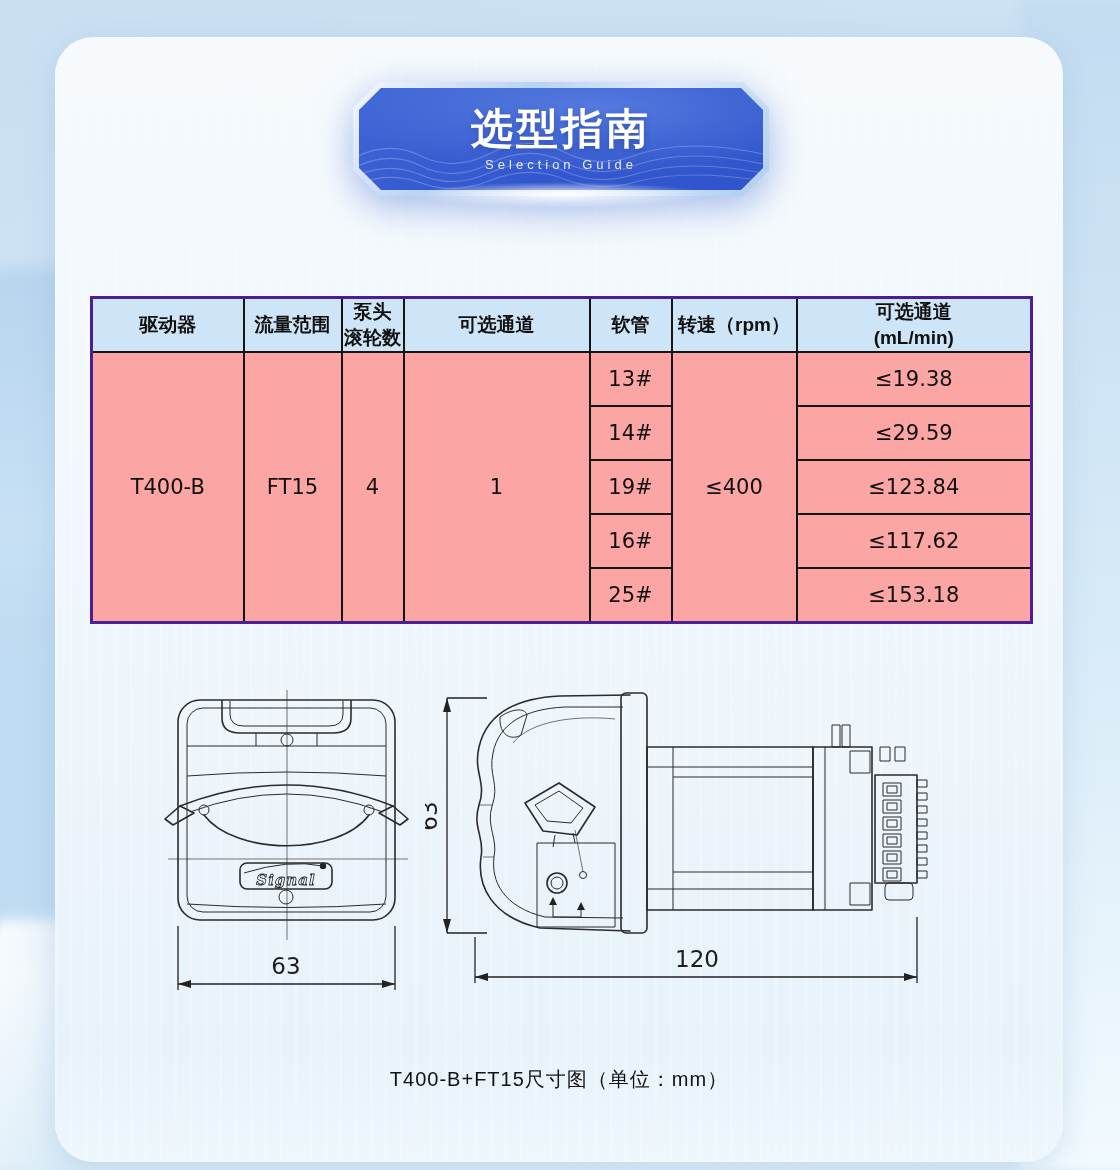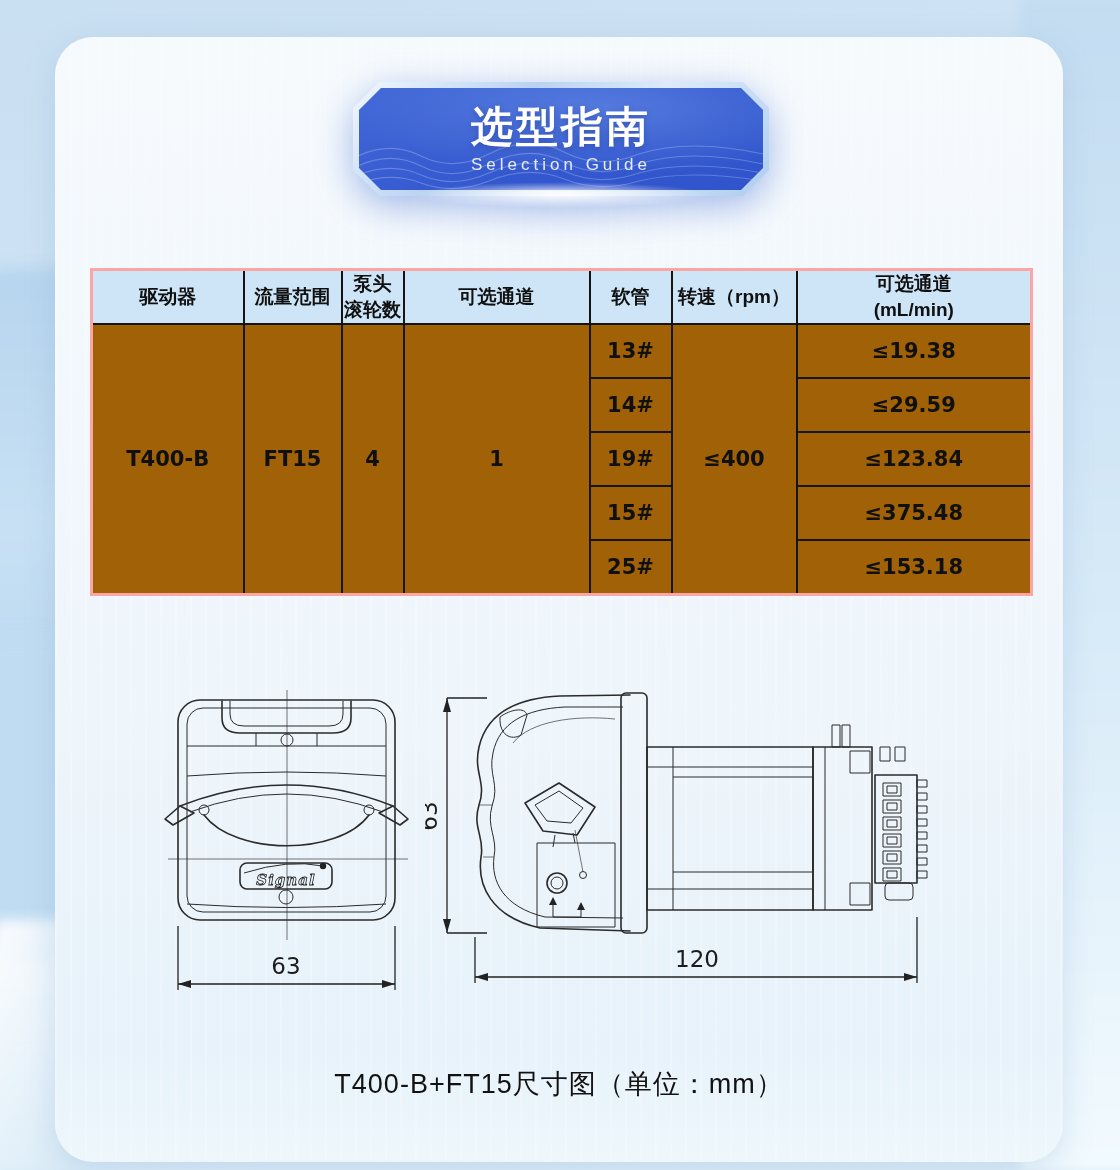--- a/index.html
+++ b/index.html
@@ -39,51 +39,51 @@
     background:linear-gradient(135deg,#f2f8ff 0%,#b9d2f2 35%,#dcebfb 60%,#aecdf1 100%);}
   .banner-inner{position:absolute;inset:6px;
     clip-path:polygon(22px 0,calc(100% - 22px) 0,100% 22px,100% calc(100% - 22px),calc(100% - 22px) 100%,22px 100%,0 calc(100% - 22px),0 22px);
     background:
       radial-gradient(120% 120% at 60% 20%,rgba(110,150,235,.55) 0%,rgba(110,150,235,0) 55%),
       linear-gradient(150deg,#4066d6 0%,#3357ce 55%,#2f54cb 100%);
     display:flex;flex-direction:column;align-items:center;justify-content:center;}
   .banner-waves{position:absolute;left:0;bottom:0;width:100%;height:70px;opacity:.85;}
   .banner-title{position:relative;color:#ffffff;font-size:42px;font-weight:700;
     letter-spacing:3px;line-height:1;text-shadow:0 2px 6px rgba(20,40,120,.35);}
-  .banner-subtitle{position:relative;color:rgba(255,255,255,.88);font-size:17px;
+  .banner-subtitle{position:relative;color:rgba(255,255,255,.88);font-size:13px;
     letter-spacing:4px;margin-top:8px;line-height:1;}
   .banner-glow{position:absolute;left:50%;bottom:-12px;width:300px;height:26px;transform:translateX(-50%);
     background:radial-gradient(ellipse at center,rgba(255,255,255,.95) 0%,rgba(255,255,255,0) 70%);z-index:4;}
 
   
   table.spec{position:absolute;left:90px;top:268px;z-index:2;border-collapse:collapse;
     table-layout:fixed;width:940px;}
   table.spec td,table.spec th{border:2px solid #151515;padding:0;text-align:center;
     vertical-align:middle;color:#101010;}
-  table.spec{border:3px solid #fca5a5;}
+  table.spec{border:3px solid #4c1d95;margin-top:28px;}
   table.spec th{background:#cde5f7;font-size:19px;font-weight:700;height:52px;line-height:1.35;}
-  table.spec td{background:#a16207;font-size:21px;font-weight:700;height:52px;
+  table.spec td{background:#fca5a5;font-size:21px;font-weight:400;height:52px;
     font-family:"DejaVu Sans","Liberation Sans",sans-serif;}
   .hdr-two{display:block;line-height:1.35;}
 
   
   .drawing{position:absolute;z-index:2;}
   #front-view{left:160px;top:688px;}
   #side-view{left:425px;top:685px;}
   .ln{stroke:#2b2b2b;fill:none;stroke-width:1.6;stroke-linejoin:round;stroke-linecap:round;}
   .ln2{stroke:#2b2b2b;fill:none;stroke-width:1;stroke-linejoin:round;}
   .lnt{stroke:#3a3a3a;fill:none;stroke-width:.7;}
   .dim{stroke:#222;fill:none;stroke-width:1.3;}
   .dimf{fill:#222;stroke:none;}
   .dimtext{fill:#1c1c1c;font-size:23px;font-family:"DejaVu Sans",sans-serif;}
   .logotext{fill:none;stroke:#222;stroke-width:.8;font-size:15px;font-style:italic;font-weight:700;
     font-family:"DejaVu Serif",serif;letter-spacing:1px;}
 
   .caption{position:absolute;left:55px;top:1066px;width:1008px;z-index:2;text-align:center;
-    font-size:27px;color:#121212;letter-spacing:1px;}
+    font-size:20px;color:#121212;letter-spacing:1px;}
 </style>
 </head>
 <body>
 
 <div class="blob blob-1"></div>
 <div class="blob blob-2"></div>
 <div class="blob blob-3"></div>
 <div class="blob blob-4"></div>
 
 <div class="card"></div>
@@ -154,22 +154,22 @@
     </tr>
     <tr>
       <td>14#</td>
       <td>≤29.59</td>
     </tr>
     <tr>
       <td>19#</td>
       <td>≤123.84</td>
     </tr>
     <tr>
-      <td>15#</td>
-      <td>≤375.48</td>
+      <td>16#</td>
+      <td>≤117.62</td>
     </tr>
     <tr>
       <td>25#</td>
       <td>≤153.18</td>
     </tr>
   </tbody>
 </table>
 
 <svg id="front-view" class="drawing" width="300" height="320" viewBox="0 0 300 320">
 

